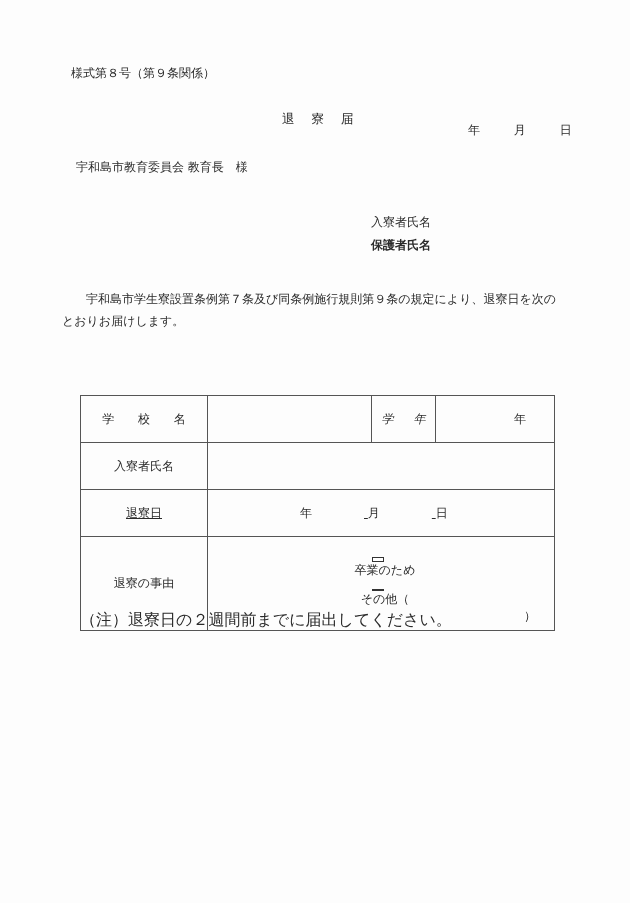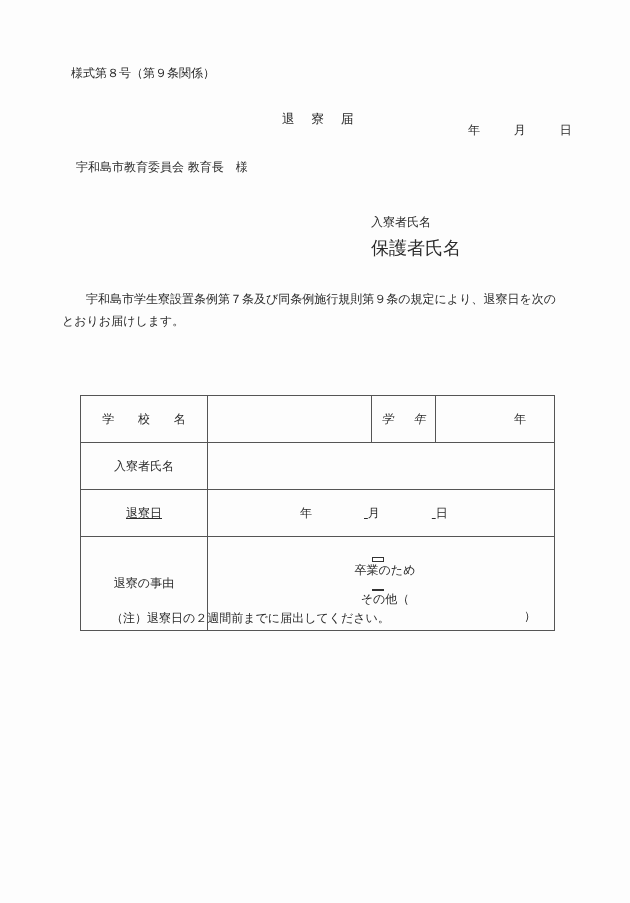--- a/index.html
+++ b/index.html
@@ -12,23 +12,23 @@
     overflow: hidden;
     font-size: 12px;
   }
   .abs { position: absolute; white-space: nowrap; line-height: 1; }
   .form-no { left: 62px; top: 67px; font-size: 12px; margin-left: 9px; }
   .title { left: 282px; top: 113px; font-size: 12.5px; letter-spacing: 17px; }
   .date-line { left: 468px; top: 124px; font-size: 12px; }
   .date-line span { display: inline-block; }
   .addressee { left: 76px; top: 161px; font-size: 12px; }
   .applicant { left: 371px; top: 216px; font-size: 12px; }
-  .guardian { left: 371px; top: 239px; font-size: 18px; }
+  .guardian { left: 371px; top: 239px; font-size: 12px; font-weight: bold; }
   .body-text { left: 62px; top: 288px; width: 500px; font-size: 12px; line-height: 22px; white-space: normal; text-indent: 24px; }
-  .note { left: 80px; top: 612px; font-size: 12px; margin-left: 31px; }
+  .note { left: 80px; top: 612px; font-size: 16px; }
 
   table.form {
     position: absolute;
     left: 80px; top: 351px;
     width: 474px;
     border-collapse: collapse;
     table-layout: fixed;
     margin-top: 44px;
   }
   table.form td {

